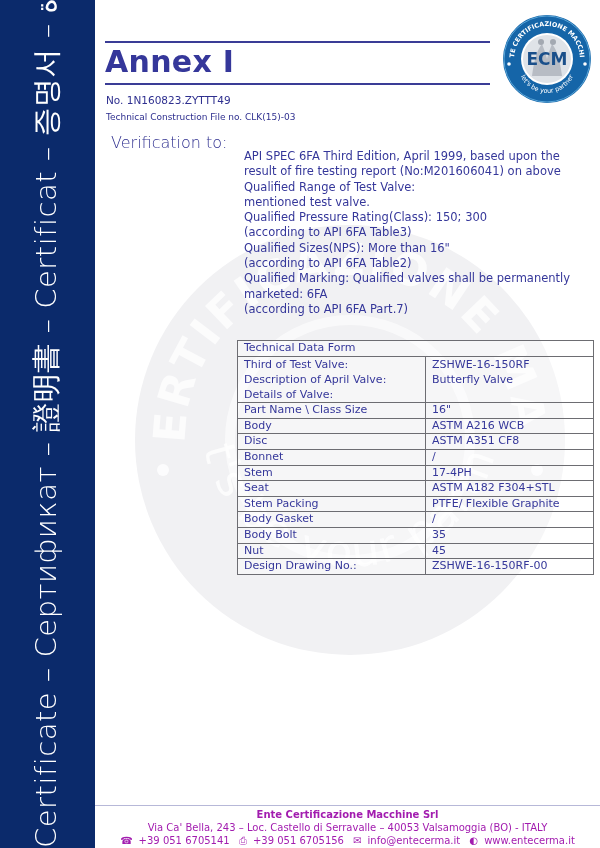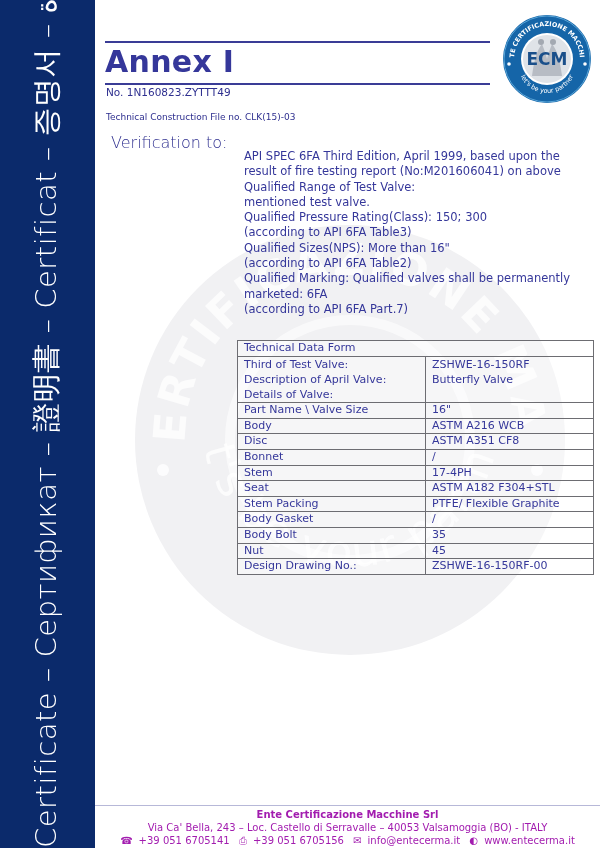--- a/index.html
+++ b/index.html
@@ -25,21 +25,21 @@
     .watermark svg { width: 100%; height: 100%; display: block; }
 
     .rule { position: absolute; height: 2px; background: #3a3c96; }
     .rule.top { left: 105px; top: 41px; width: 385px; }
     .rule.mid { left: 105px; top: 83px; width: 385px; }
 
     .annex-title {
       position: absolute; left: 105px; top: 44px;
       font-size: 30px; font-weight: 700; color: #35379a; letter-spacing: 0.3px;
     }
-    .cert-no { position: absolute; left: 106px; top: 86px; font-size: 10.5px; color: #2e2f8f; }
+    .cert-no { position: absolute; left: 106px; top: 94px; font-size: 10.5px; color: #2e2f8f; }
     .tcf-no { position: absolute; left: 106px; top: 112px; font-size: 9px; color: #2e2f8f; }
 
     .logo { position: absolute; left: 502px; top: 14px; width: 90px; height: 90px; }
 
     .verif-label {
       position: absolute; left: 111px; top: 133px;
       font-size: 16px; color: #2e2f8f; font-weight: 300;
     }
     .verif-body {
       position: absolute; left: 244px; top: 149px; width: 345px;
@@ -149,21 +149,21 @@
       <div>Description of April Valve:</div>
       <div>Details of Valve:</div>
     </td>
     <td class="multi">
       <div>ZSHWE-16-150RF</div>
       <div>Butterfly Valve</div>
       <div>&nbsp;</div>
     </td>
   </tr>
   <tr>
-        <td class="k">Part Name \ Valve Size</td>
+        <td class="k">Part Name \ Class Size</td>
         <td>16"</td>
       </tr>
   <tr>
         <td class="k">Body</td>
         <td>ASTM A216 WCB</td>
       </tr>
   <tr>
         <td class="k">Disc</td>
         <td>ASTM A351 CF8</td>
       </tr>

